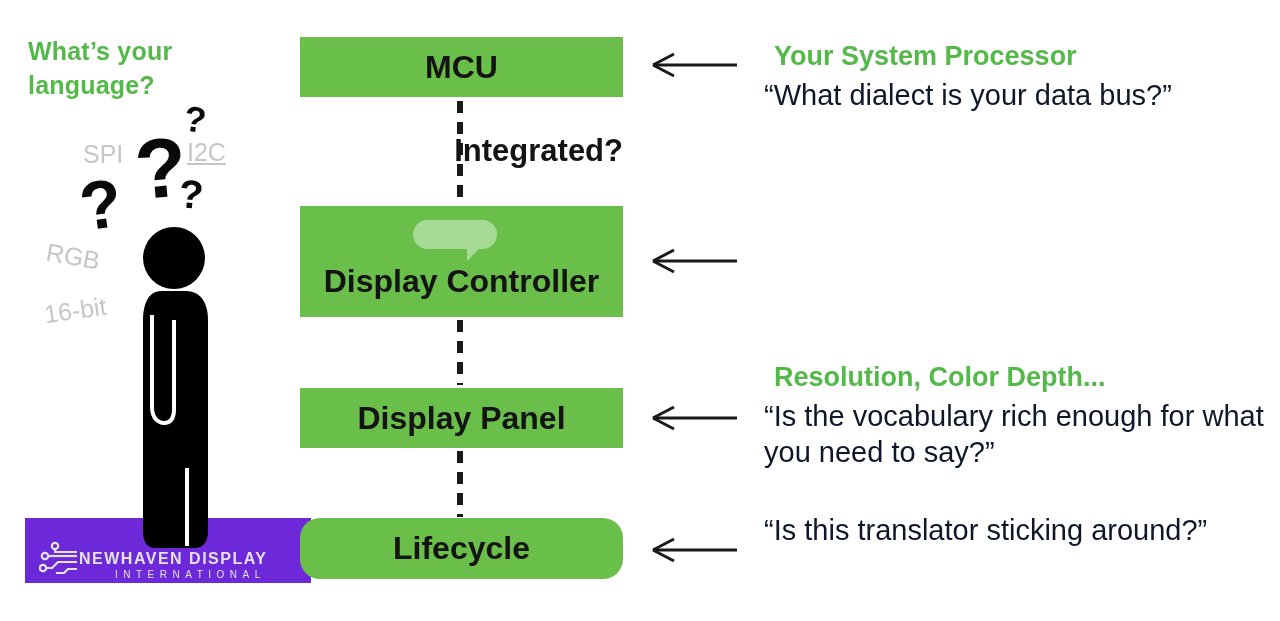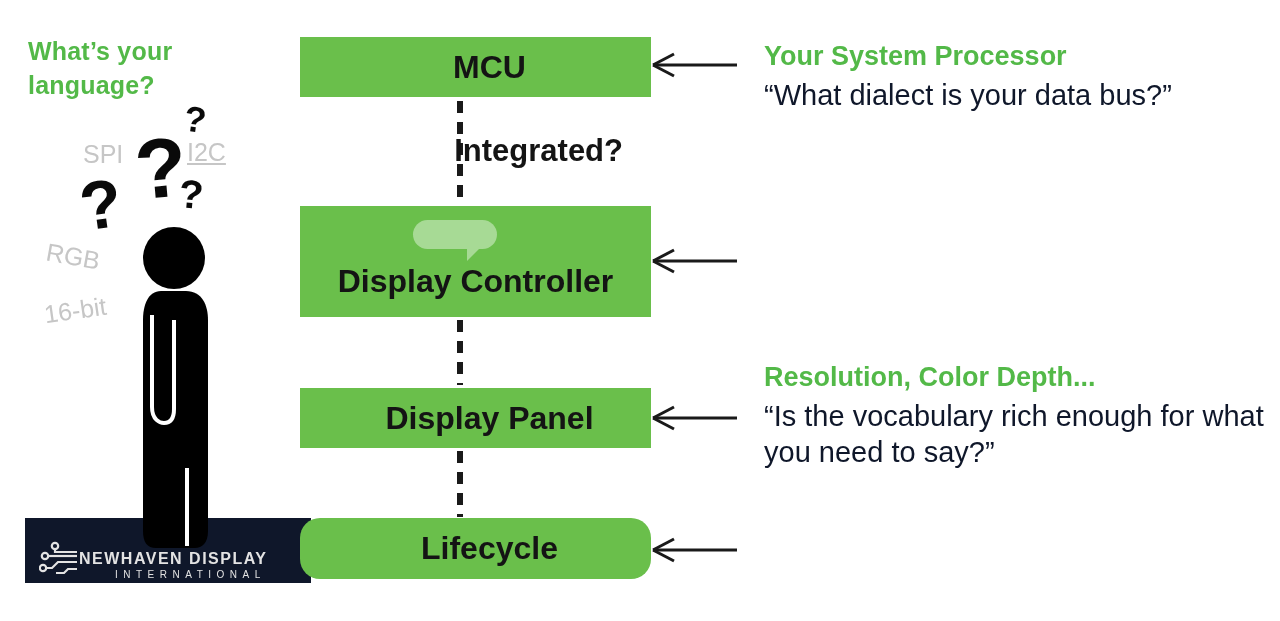--- a/index.html
+++ b/index.html
@@ -17,31 +17,31 @@
   #proto-i2c{left:187px;top:138px;text-decoration:underline;}
   #proto-rgb{left:46px;top:242px;transform:rotate(10deg);}
   #proto-16bit{left:44px;top:296px;transform:rotate(-8deg);}
   .qm{position:absolute;color:#0a0a0a;font-weight:700;line-height:1;}
   #qm-1{left:184px;top:102px;font-size:36px;transform:rotate(8deg);}
   #qm-2{left:135px;top:126px;font-size:84px;transform:rotate(-5deg);}
   #qm-3{left:179px;top:174px;font-size:40px;transform:rotate(5deg);}
   #qm-4{left:80px;top:170px;font-size:68px;transform:rotate(-8deg);}
   .person{position:absolute;left:60px;top:225px;}
   
-  .watermark{position:absolute;left:25px;top:518px;width:286px;height:65px;background:#0f172a;}
+  .watermark{position:absolute;left:25px;top:518px;width:286px;height:65px;background:#6d28d9;}
   .wm-name{position:absolute;left:54px;top:32px;font-size:16px;font-weight:700;
     letter-spacing:1.5px;color:#e3e3e3;white-space:nowrap;}
   .wm-sub{position:absolute;left:90px;top:51px;font-size:10px;letter-spacing:5.5px;
     color:#e3e3e3;white-space:nowrap;}
   .wm-logo{position:absolute;left:14px;top:22px;}
   
   .node{
     position:absolute;left:300px;width:323px;background:#6abf4b;
     display:flex;align-items:center;justify-content:center;
-    font-size:32px;font-weight:700;color:#141414;padding-left:28px;
+    font-size:32px;font-weight:700;color:#141414;
   }
   #node-mcu{top:37px;height:60px;}
   #node-dc{top:206px;height:111px;align-items:flex-end;padding-bottom:0;}
   #node-dc .node-label{position:absolute;left:0;right:0;bottom:17px;text-align:center;}
   #node-dp{top:388px;height:60px;}
   #node-lc{top:518px;height:61px;border-radius:20px;}
   .bubble{position:absolute;left:113px;top:14px;width:84px;height:29px;
     background:#a7da95;border-radius:15px;}
   .bubble-tail{position:absolute;left:54px;top:27px;width:0;height:0;
     border-left:14px solid #a7da95;border-bottom:14px solid transparent;}
@@ -58,21 +58,21 @@
   #arrow-1{top:48px;}
   #arrow-2{top:244px;}
   #arrow-3{top:401px;}
   #arrow-4{top:533px;}
   
   .annot{position:absolute;left:764px;width:502px;}
   #annot-1{top:41px;}
   #annot-2{top:206px;}
   #annot-3{top:362px;}
   #annot-4{top:512px;}
-  .annot-heading{font-size:27px;font-weight:700;color:#53b948;margin-bottom:5px;}
+  .annot-heading{font-size:27px;font-weight:700;color:#53b948;margin-bottom:5px;margin-left:10px;}
   .annot-quote{font-size:29px;color:#0f172a;line-height:36px;}
 </style>
 </head>
 <body>
 
 <div class="canvas">
 
   <div class="lang-title">
     <div>What’s your</div>
     <div>language?</div>
@@ -158,15 +158,16 @@
 
   <div class="annot" id="annot-1">
     <div class="annot-heading">Your System Processor</div>
     <div class="annot-quote">“What dialect is your data bus?”</div>
   </div>
   <div class="annot" id="annot-3">
     <div class="annot-heading">Resolution, Color Depth...</div>
     <div class="annot-quote">“Is the vocabulary rich enough for what you need to say?”</div>
   </div>
   <div class="annot" id="annot-4">
+    <div class="annot-quote">“Is this translator sticking around?”</div>
   </div>
 
 </div>
 
 </body></html>

